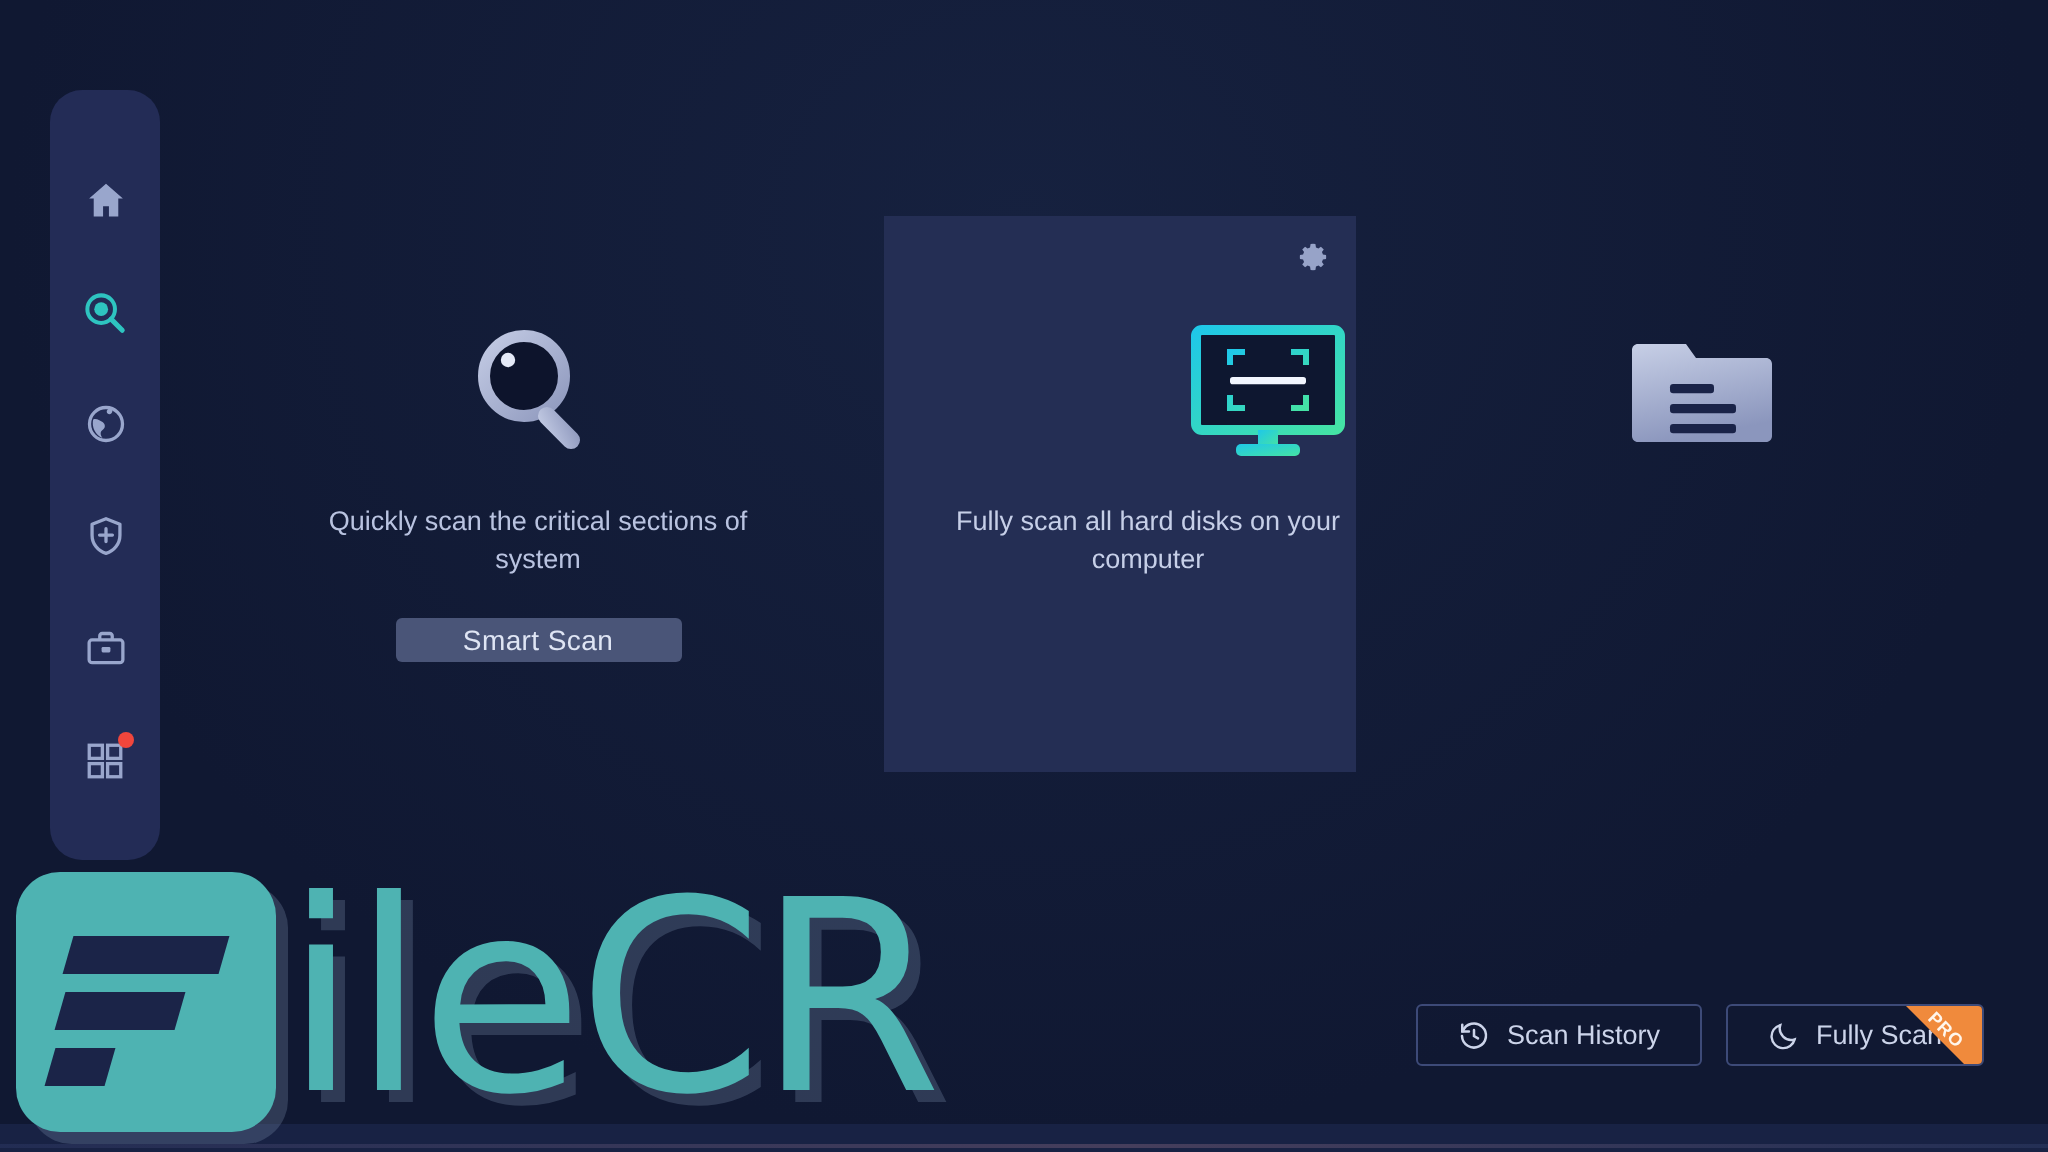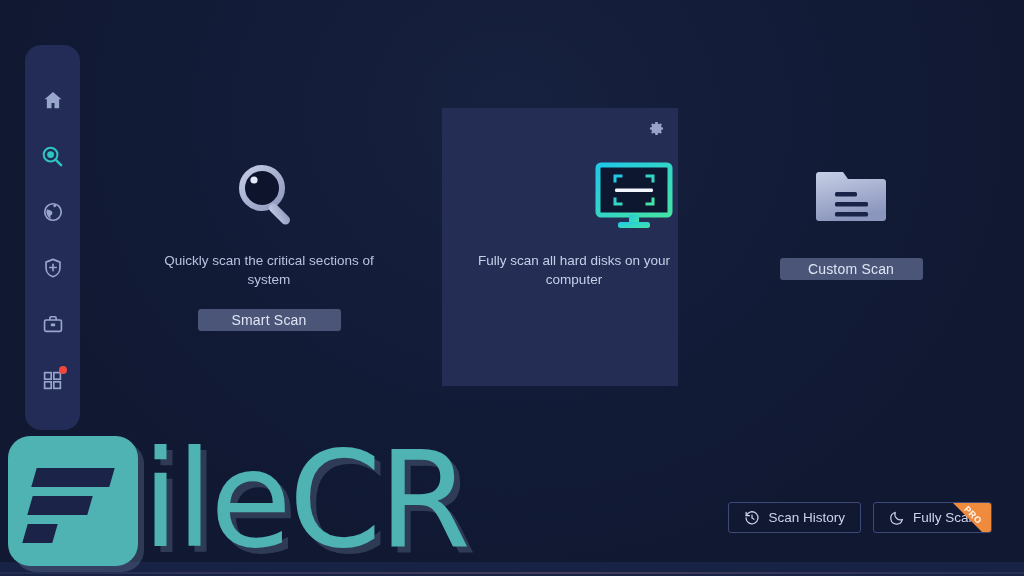--- a/index.html
+++ b/index.html
@@ -158,21 +158,21 @@
   .bottom-actions {
     position: absolute;
     right: 32px;
     bottom: 43px;
     display: flex;
     gap: 12px;
   }
 
   .action-btn {
     height: 31px;
-    padding: 0 15px;
+    padding: 0 20px;
     border: 1px solid #3d4a78;
     border-radius: 3px;
     background: transparent;
     color: #ccd4ea;
     font-family: "Liberation Sans", sans-serif;
     font-size: 13.5px;
     display: flex;
     align-items: center;
     gap: 8px;
     cursor: pointer;
@@ -370,21 +370,20 @@
               <stop offset="0%" stop-color="#c7cfe6"></stop>
               <stop offset="100%" stop-color="#8b96bd"></stop>
             </linearGradient>
           </defs>
           <path d="M6 8h24l5 7h35c1.7 0 3 1.3 3 3v36c0 1.7-1.3 3-3 3H6c-1.7 0-3-1.3-3-3V11c0-1.7 1.3-3 3-3z" fill="url(#foldGrad)"></path>
           <rect x="22" y="28" width="22" height="4.6" rx="1.6" fill="#1a2348"></rect>
           <rect x="22" y="38" width="33" height="4.6" rx="1.6" fill="#1a2348"></rect>
           <rect x="22" y="48" width="33" height="4.6" rx="1.6" fill="#1a2348"></rect>
         </svg>
       </div>
-      <button class="scan-btn">Custom Scan</button>
     </section>
 
   </main>
 
   <div class="bottom-actions">
 
     <button class="action-btn">
       <span>
         <svg width="16" height="16" viewBox="0 0 24 24" fill="none" stroke="#ccd4ea" stroke-width="1.9" stroke-linecap="round">
           <path d="M3.6 8.4A9 9 0 1 1 3 12"></path>

